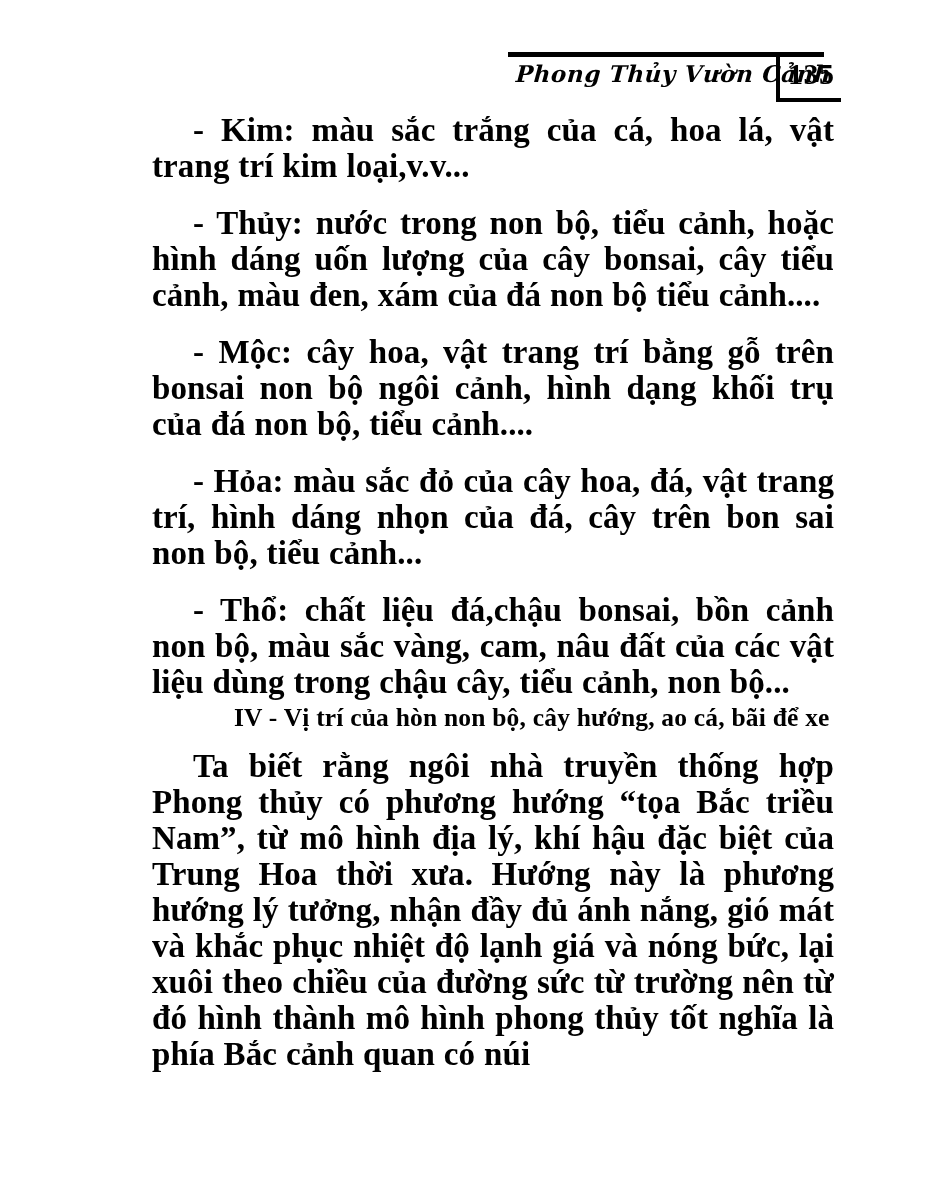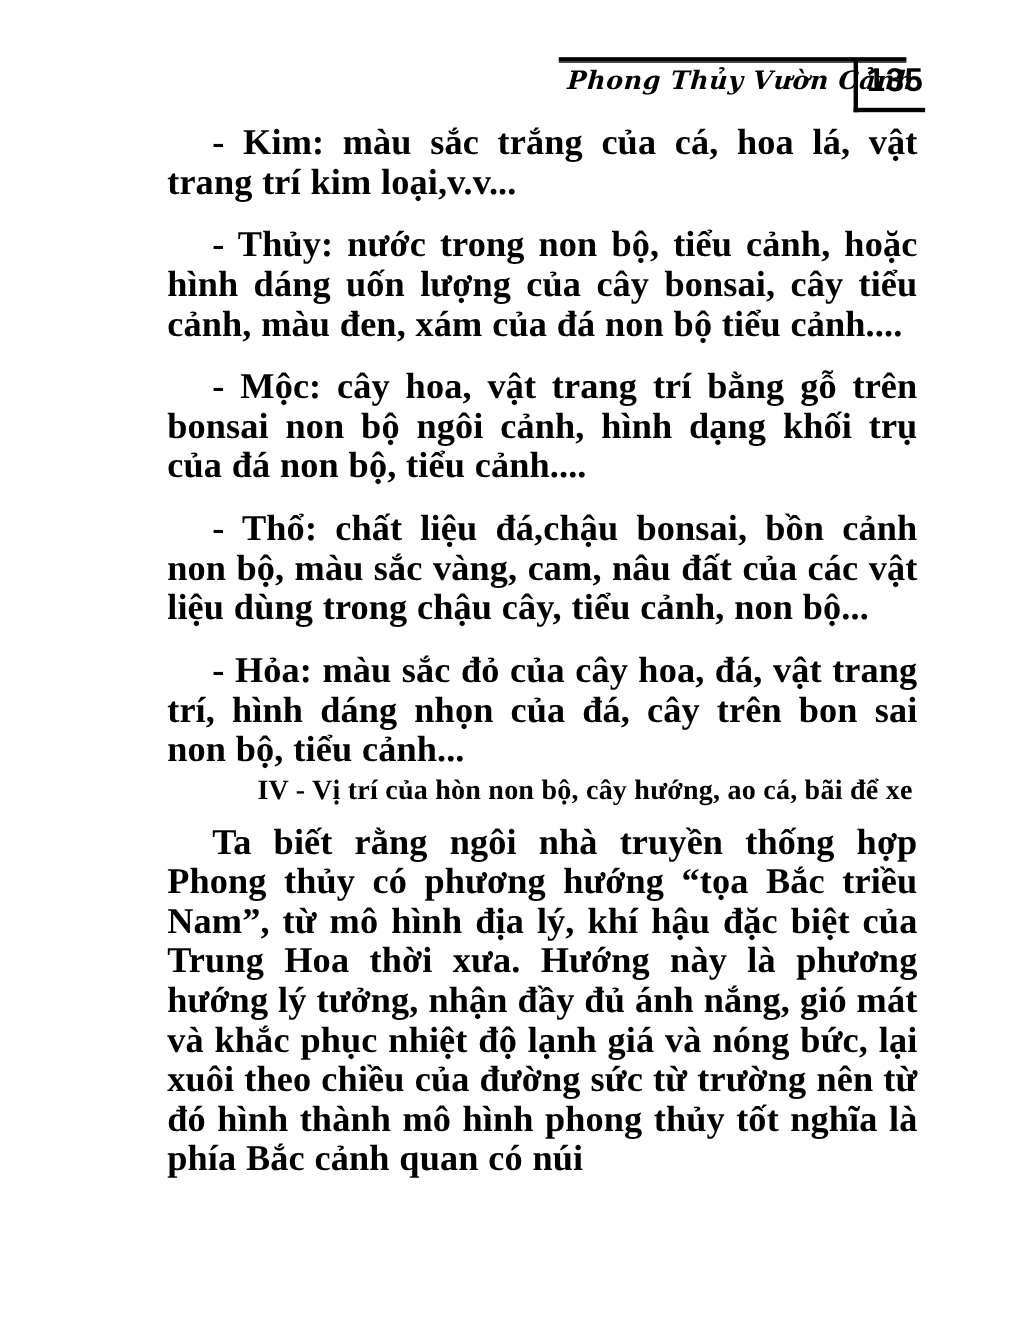--- a/index.html
+++ b/index.html
@@ -69,21 +69,21 @@
     font-weight: bold;
     font-size: 23px;
     letter-spacing: 0.6px;
     white-space: nowrap;
     transform: skewX(-4deg);
   }
   .header-pageno {
     position: absolute;
     left: 280px;
     top: 5px;
-    font-family: Liberation Sans, sans-serif;
+    font-family: Liberation Serif, serif;
     font-weight: bold;
     font-size: 30px;
     letter-spacing: 0.5px;
   }
 
   
   .content {
     position: absolute;
     left: 152px;
     top: 112px;
@@ -128,23 +128,23 @@
   </div>
 
   <div class="content">
 
     <p class="para indent">- Kim: màu sắc trắng của cá, hoa lá, vật trang trí kim loại,v.v...</p>
 
     <p class="para indent gap-sm">- Thủy: nước trong non bộ, tiểu cảnh, hoặc hình dáng uốn lượng của cây bonsai, cây tiểu cảnh, màu đen, xám của đá non bộ tiểu cảnh....</p>
 
     <p class="para indent gap-sm">- Mộc: cây hoa, vật trang trí bằng gỗ trên bonsai non bộ ngôi cảnh, hình dạng khối trụ của đá non bộ, tiểu cảnh....</p>
 
+    <p class="para indent gap-sm">- Hỏa: màu sắc đỏ của cây hoa, đá, vật trang trí, hình dáng nhọn của đá, cây trên bon sai non bộ, tiểu cảnh...</p>
+
     <p class="para indent gap-sm">- Thổ: chất liệu đá,chậu bonsai, bồn cảnh non bộ, màu sắc vàng, cam, nâu đất của các vật liệu dùng trong chậu cây, tiểu cảnh, non bộ...</p>
-
-    <p class="para indent gap-sm">- Hỏa: màu sắc đỏ của cây hoa, đá, vật trang trí, hình dáng nhọn của đá, cây trên bon sai non bộ, tiểu cảnh...</p>
 
 
     <h2 class="section-heading gap-md">IV - Vị trí của hòn non bộ, cây hướng, ao cá, bãi để xe</h2>
 
     <p class="para indent gap-md">Ta biết rằng ngôi nhà truyền thống hợp Phong thủy có phương hướng “tọa Bắc triều Nam”, từ mô hình địa lý, khí hậu đặc biệt của Trung Hoa thời xưa. Hướng này là phương hướng lý tưởng, nhận đầy đủ ánh nắng, gió mát và khắc phục nhiệt độ lạnh giá và nóng bức, lại xuôi theo chiều của đường sức từ trường nên từ đó hình thành mô hình phong thủy tốt nghĩa là phía Bắc cảnh quan có núi</p>
 
   </div>
 </div>
 
 </body></html>

